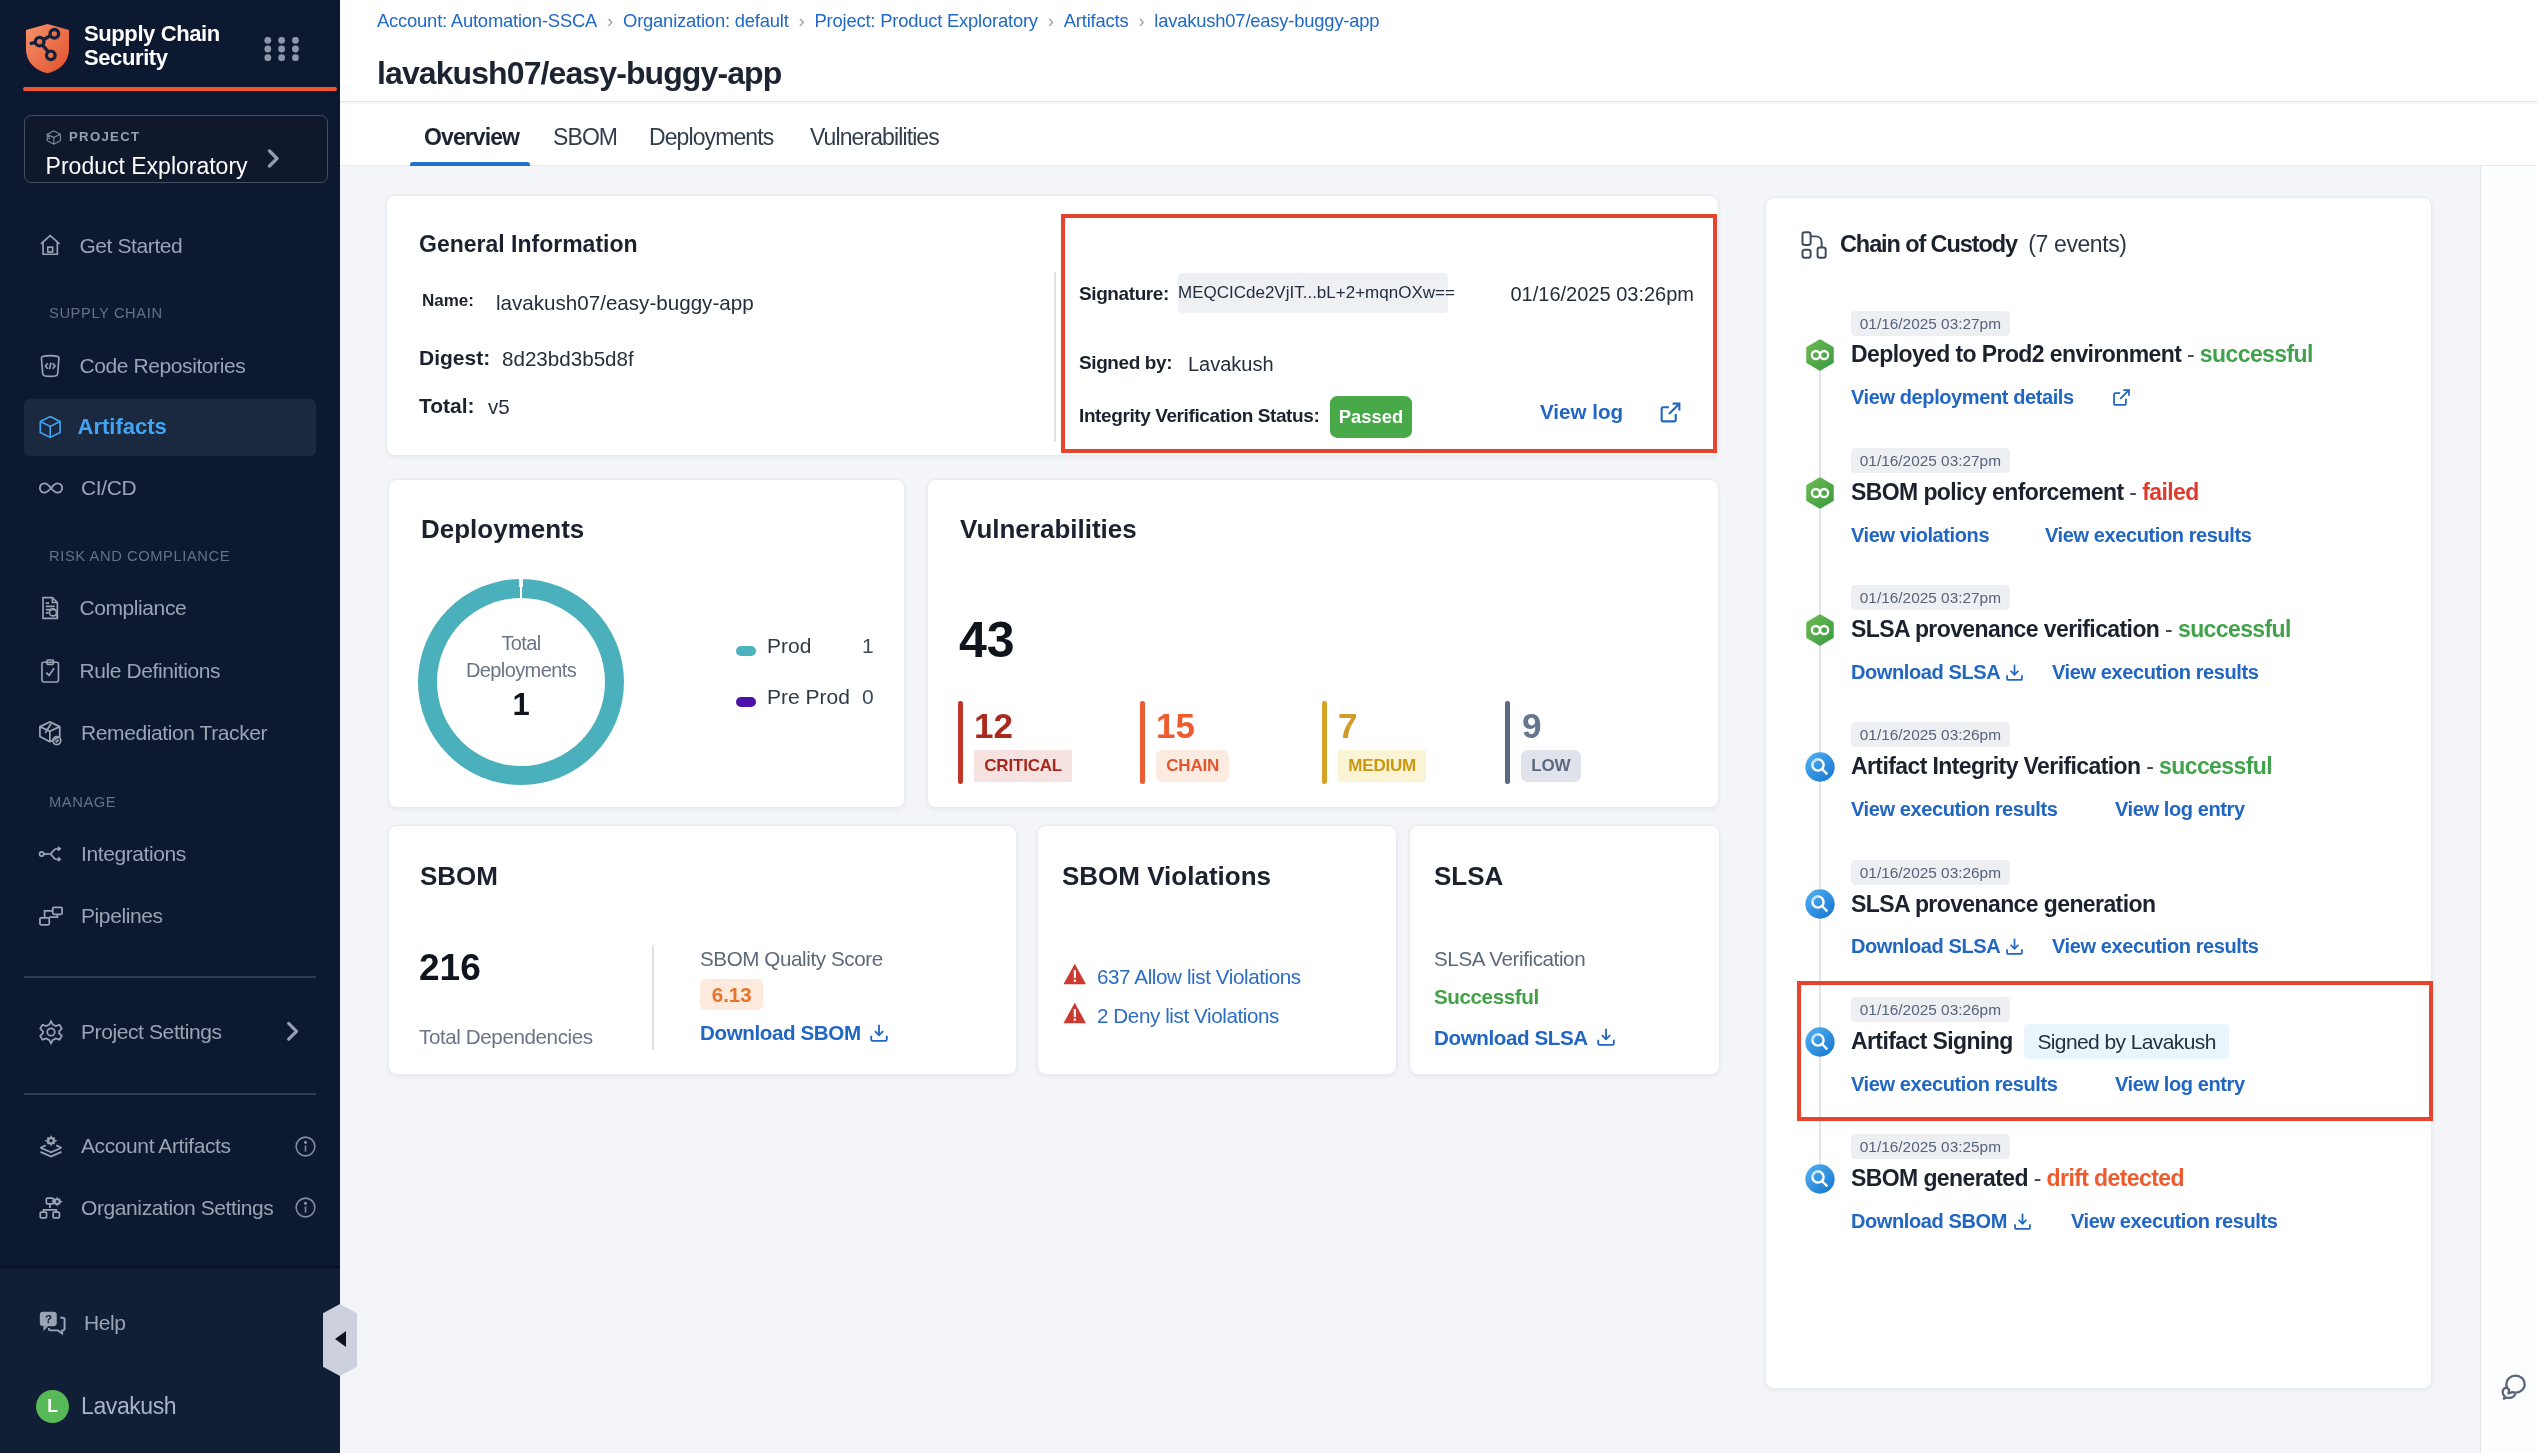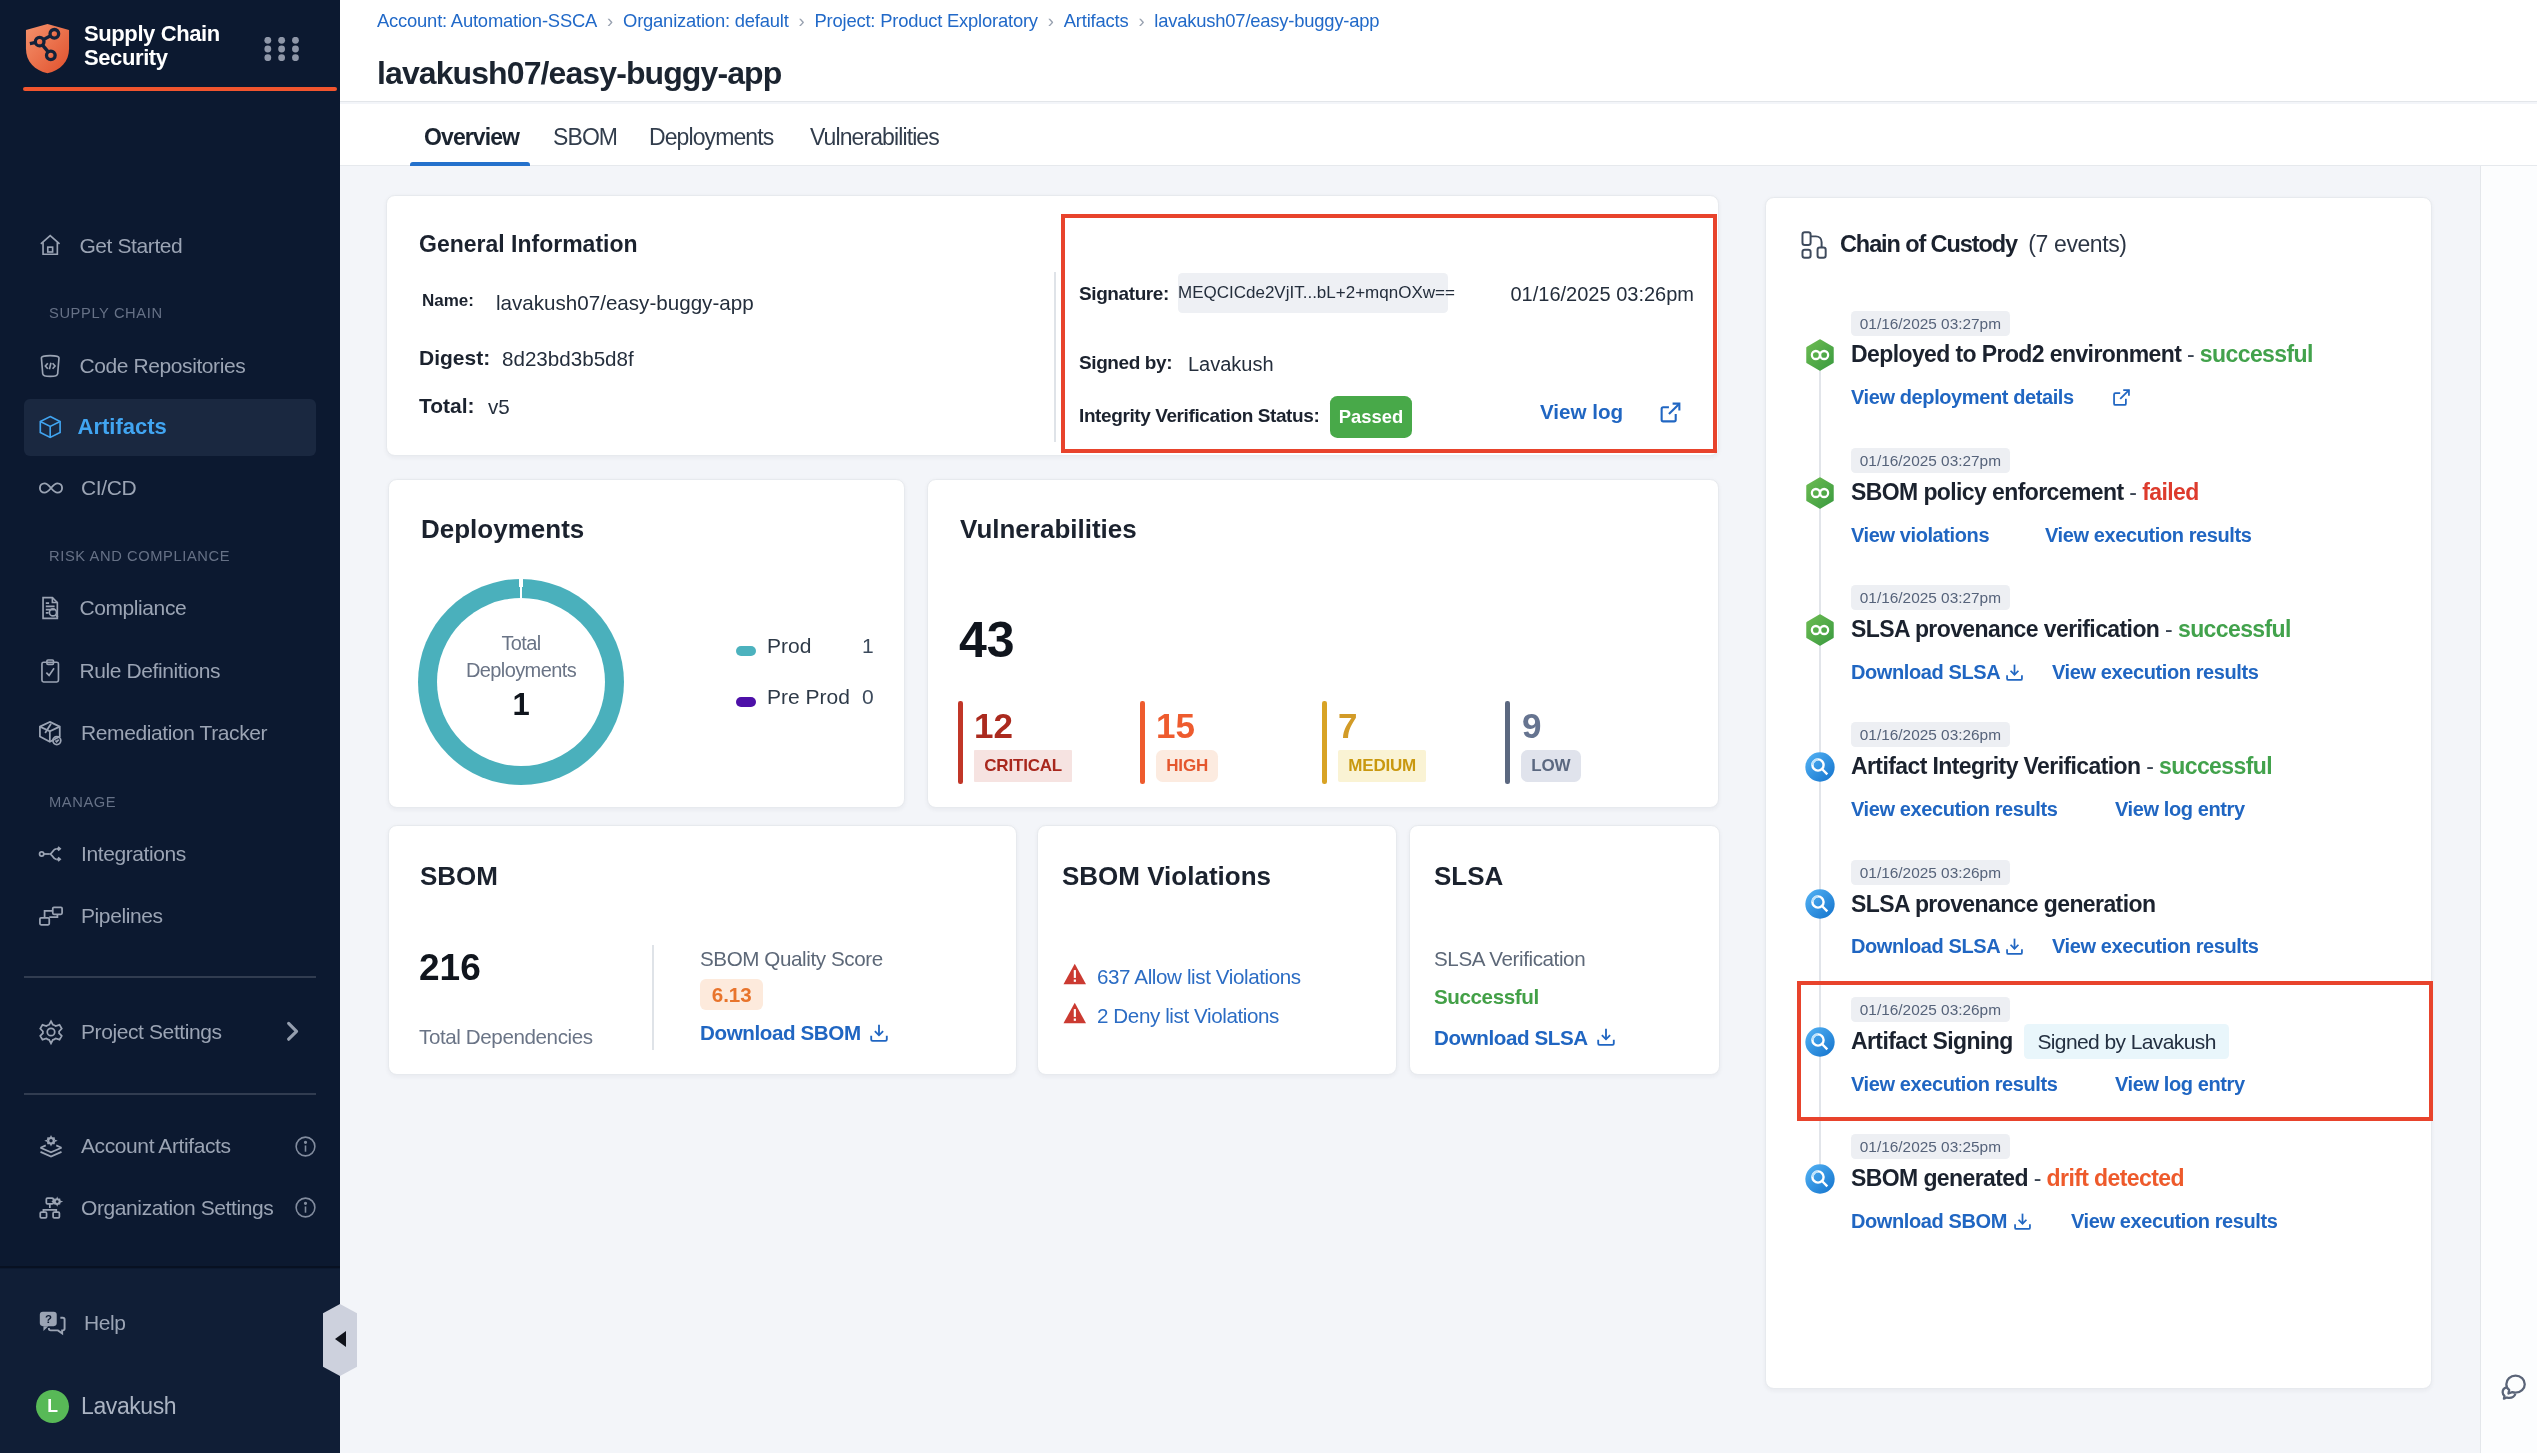--- a/index.html
+++ b/index.html
@@ -61,20 +61,33 @@
       <circle cx="43" cy="4.5" r="4.7"></circle>
     <circle cx="5" cy="16.5" r="4.7"></circle>
       <circle cx="24" cy="16.5" r="4.7"></circle>
       <circle cx="43" cy="16.5" r="4.7"></circle>
     <circle cx="5" cy="28.5" r="4.7"></circle>
       <circle cx="24" cy="28.5" r="4.7"></circle>
       <circle cx="43" cy="28.5" r="4.7"></circle>
   </svg>
   <div class="abs" style="left:23px;top:87px;width:314px;height:4.4px;background:#f2552e;border-radius:2.2px"></div>
 
+  <div id="projbox">
+    <svg class="abs" style="left:20px;top:11.7px" width="17.6" height="19" viewBox="0 0 24 24" fill="none" stroke="#8d96a8" stroke-width="1.4">
+      <path d="M12 3 L21 7.5 V16.5 L12 21 L3 16.5 V7.5 Z"></path>
+        <path d="M3 7.5 L12 12 L21 7.5"></path>
+        <path d="M12 12 V21"></path>
+        <path d="M3.5 9.5 L7 11.2 M3.5 12.2 L7 13.9"></path>
+    </svg>
+    <div class="abs" style="left:44px;top:12.5px;font-size:13.2px;font-weight:bold;letter-spacing:1.3px;color:#98a1b3">PROJECT</div>
+    <div class="abs" style="left:20.6px;top:37px;font-size:23px;color:#fff;">Product Exploratory</div>
+    <svg class="abs" style="left:242px;top:33px" width="12.5" height="19" viewBox="0 0 10 15" fill="none" stroke="#959eae" stroke-width="2.6" stroke-linecap="round" stroke-linejoin="round">
+        <path d="M2 1.5 L8 7.5 L2 13.5"></path>
+      </svg>
+  </div>
 
   <div class="navrow" style="top:231px">
     <svg width="26.4" height="27" viewBox="0 0 24 24" fill="none" stroke="#9ba4b4" stroke-width="1.5">
         <path d="M3.5 10.5 L12 3 L20.5 10.5"></path>
         <path d="M5.5 9 V20 H18.5 V9"></path>
         <rect x="9.8" y="13.5" width="4.4" height="4.4"></rect>
       </svg>
     <span class="navtxt">Get Started</span>
   </div>
   <div class="abs sechdr" style="left:49px;top:305px">SUPPLY CHAIN</div>
@@ -273,21 +286,21 @@
 <div class="abs" style="left:859px;top:685px;width:14.7px;text-align:right;font-size:21px;color:#3c4a5c">0</div>
 
 <div class="card" style="left:927px;top:479px;width:792px;height:329px"></div>
 <div class="ctitle" style="left:960px;top:514px">Vulnerabilities</div>
 <div class="abs" style="left:959px;top:611px;font-size:50px;font-weight:bold;color:#10151d">43</div>
 <div class="abs" style="left:958px;top:701px;width:5.1px;height:83px;background:#c13628;border-radius:2.2px"></div>
 <div class="abs" style="left:974px;top:706px;font-size:35px;font-weight:bold;color:#ab2a1e">12</div>
 <div class="abs" style="left:974px;top:750px;height:32px;background:#f6e3e1;border-radius:1px;font-size:17px;font-weight:bold;color:#a8271d;line-height:32px;padding:0 10.3px;letter-spacing:-0.2px">CRITICAL</div>
 <div class="abs" style="left:1140px;top:701px;width:5.1px;height:83px;background:#ee5b2e;border-radius:2.2px"></div>
 <div class="abs" style="left:1156px;top:706px;font-size:35px;font-weight:bold;color:#ee5b2e">15</div>
-<div class="abs" style="left:1156px;top:750px;height:32px;background:#fcebe0;border-radius:6.6px;font-size:17px;font-weight:bold;color:#e4572e;line-height:32px;padding:0 10.3px;letter-spacing:-0.2px">HIGH</div>
+<div class="abs" style="left:1156px;top:750px;height:32px;background:#fcebe0;border-radius:6.6px;font-size:17px;font-weight:bold;color:#e4572e;line-height:32px;padding:0 10.3px;letter-spacing:-0.2px">CHAIN</div>
 <div class="abs" style="left:1322px;top:701px;width:5.1px;height:83px;background:#d8a325;border-radius:2.2px"></div>
 <div class="abs" style="left:1338px;top:706px;font-size:35px;font-weight:bold;color:#d29b27">7</div>
 <div class="abs" style="left:1338px;top:750px;height:32px;background:#faf3d4;border-radius:2px;font-size:17px;font-weight:bold;color:#c9980f;line-height:32px;padding:0 10.3px;letter-spacing:-0.2px">MEDIUM</div>
 <div class="abs" style="left:1505px;top:701px;width:5.1px;height:83px;background:#5b6880;border-radius:2.2px"></div>
 <div class="abs" style="left:1522px;top:706px;font-size:35px;font-weight:bold;color:#667490">9</div>
 <div class="abs" style="left:1521px;top:750px;height:32px;background:#e0e3ec;border-radius:6.6px;font-size:17px;font-weight:bold;color:#5b6880;line-height:32px;padding:0 10.3px;letter-spacing:-0.2px">LOW</div>
 
 <div class="card" style="left:388px;top:825px;width:629px;height:250px"></div>
 <div class="ctitle" style="left:420px;top:861px">SBOM</div>
 <div class="abs" style="left:419px;top:947px;font-size:37px;font-weight:bold;color:#10151d">216</div>

